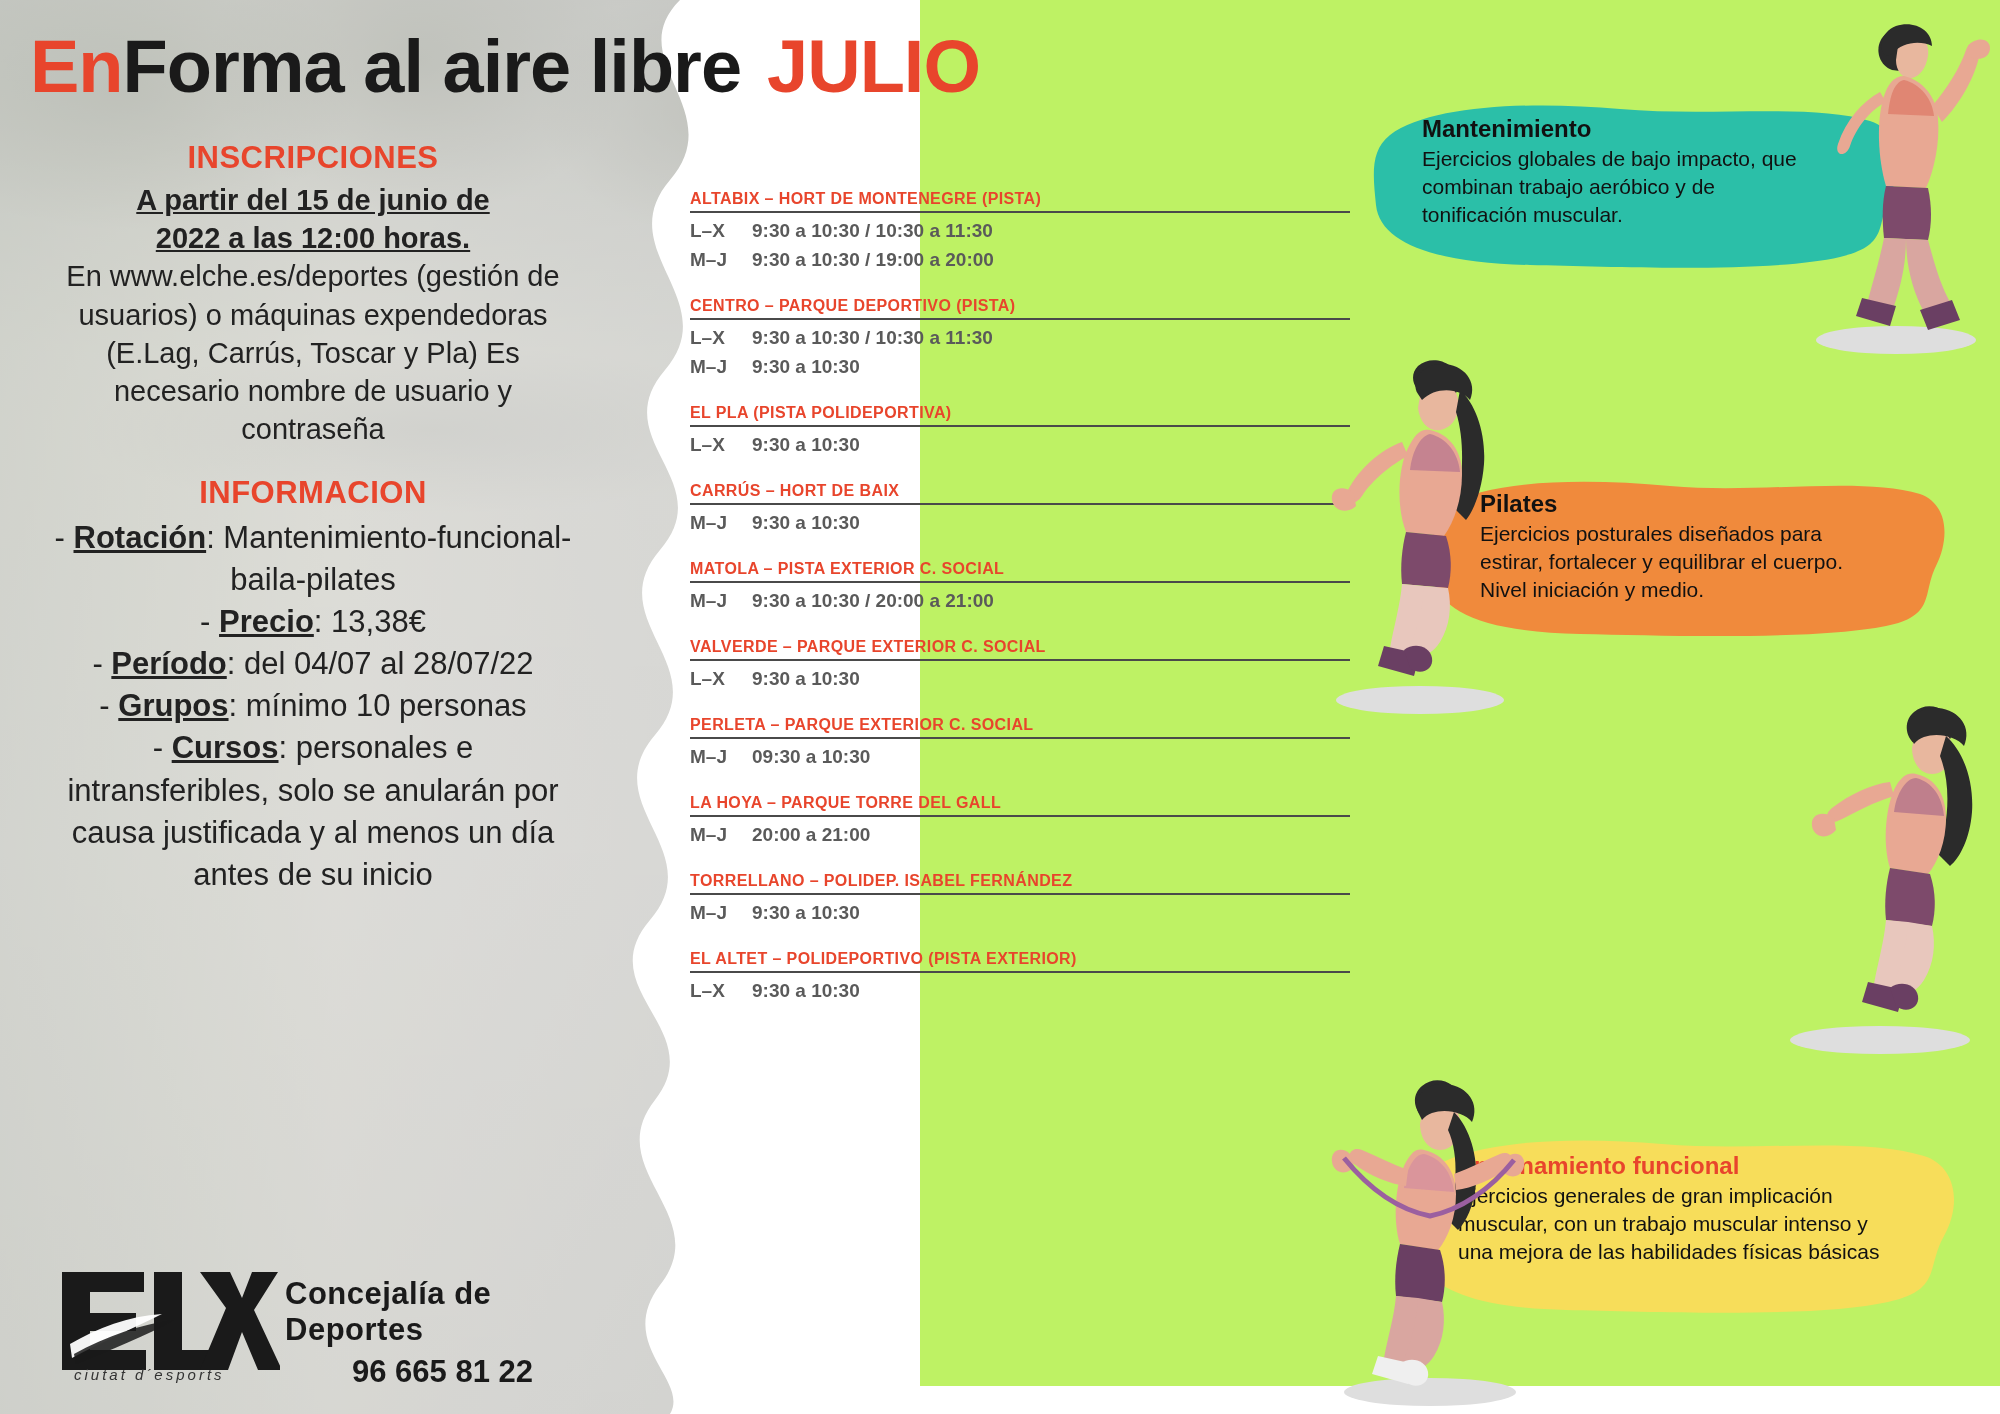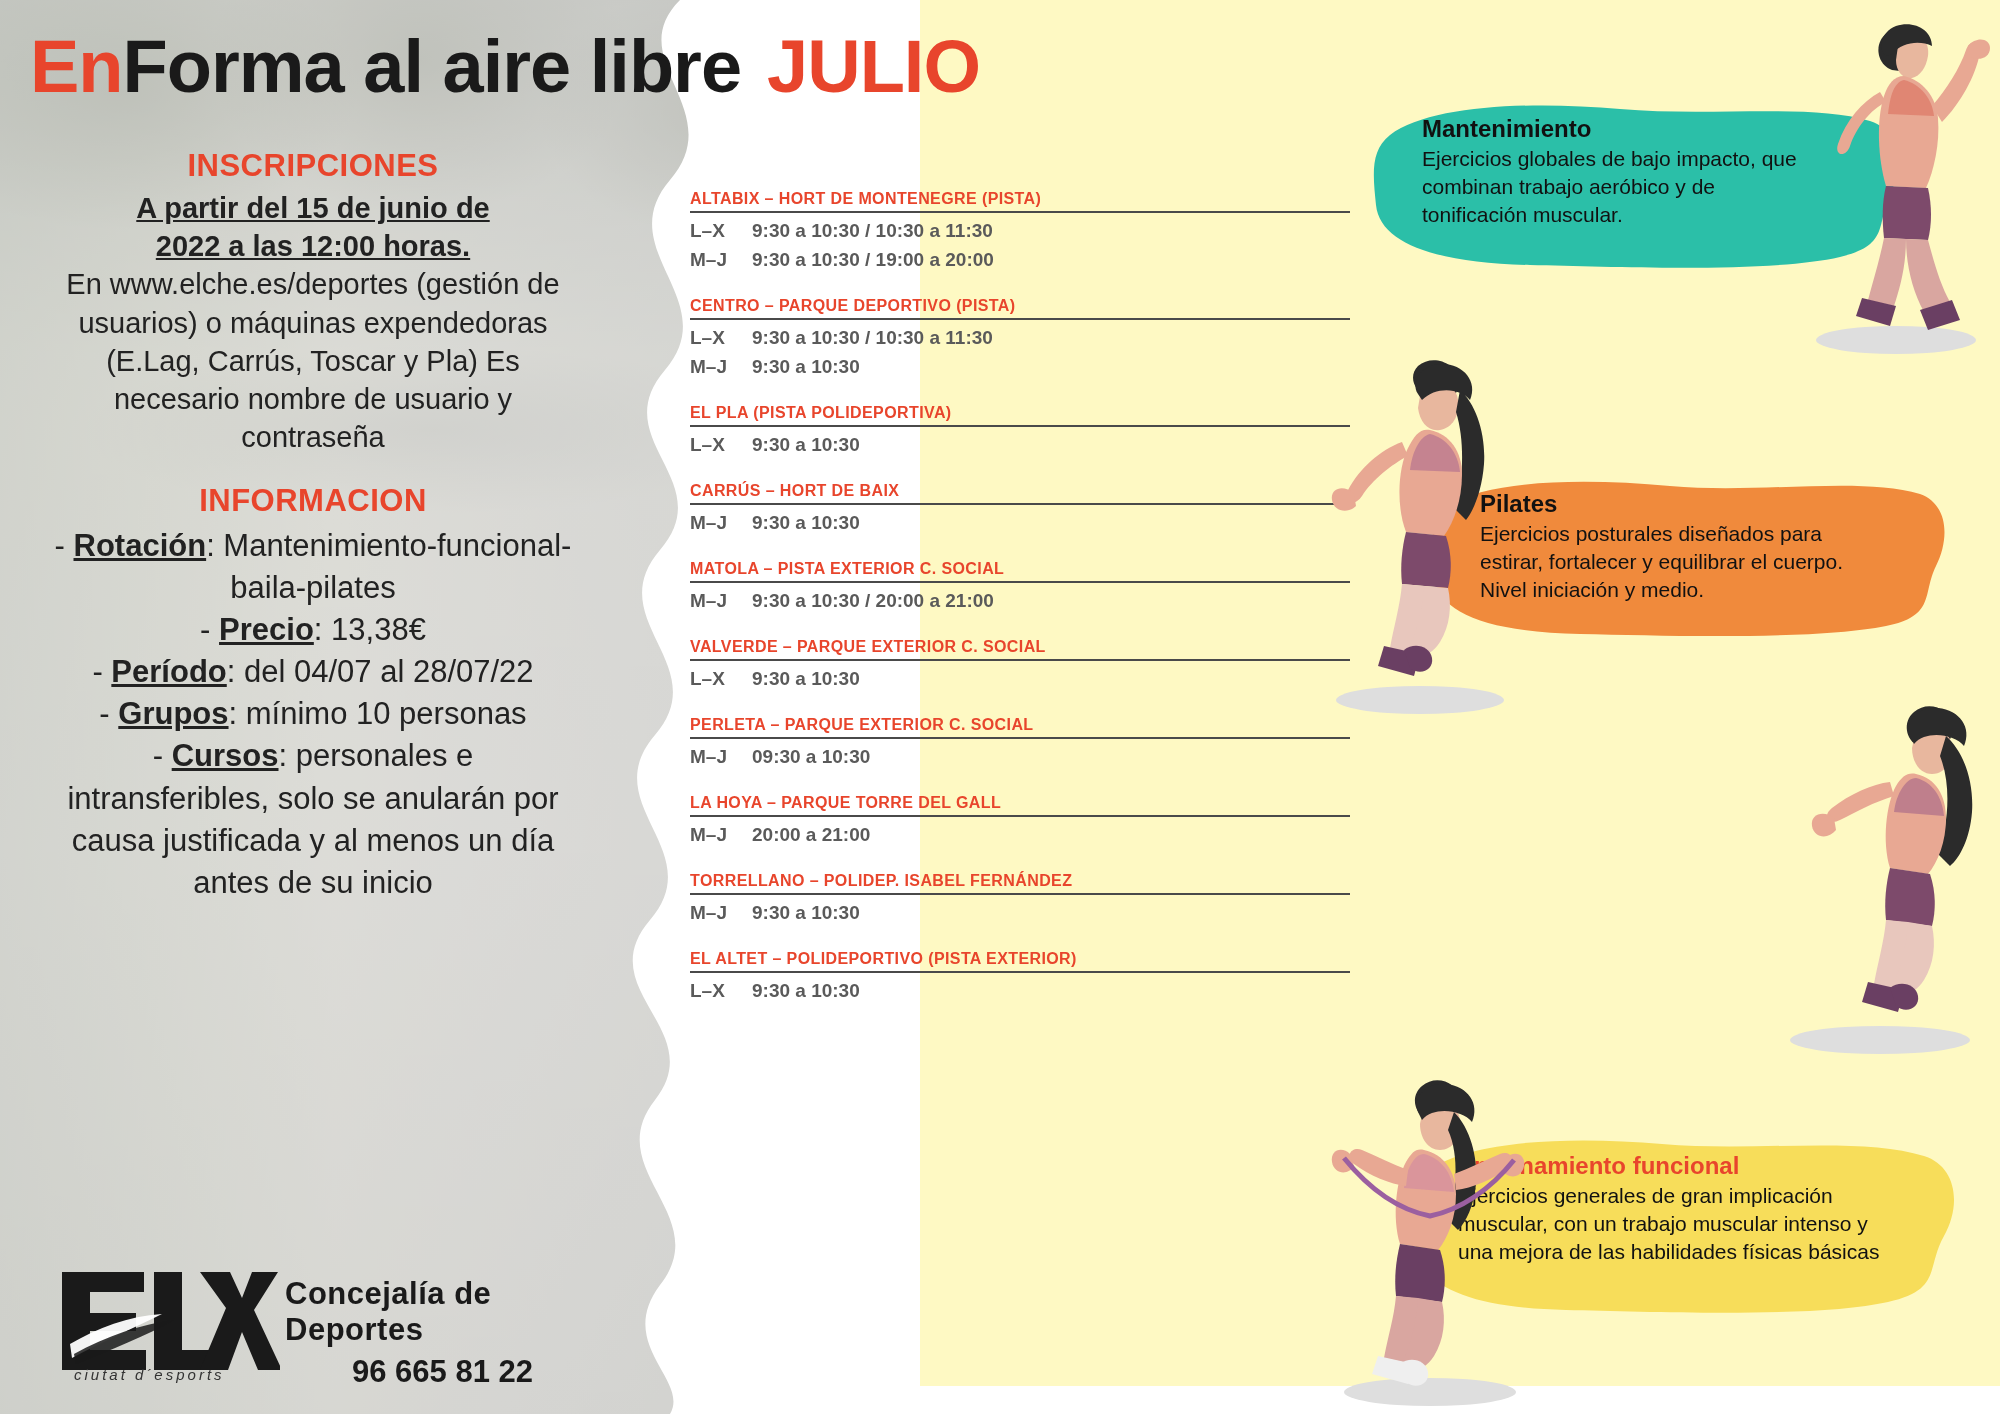--- a/index.html
+++ b/index.html
@@ -3,21 +3,21 @@
 <meta charset="utf-8">
 <style>
   * { box-sizing: border-box; margin: 0; padding: 0; }
   body {
     width: 2000px; height: 1414px;
     font-family: "Liberation Sans", sans-serif;
     background: #ffffff;
     overflow: hidden;
     position: relative;
   }
-  .poster { position: relative; width: 2000px; height: 1386px; background: #fef9c3; }
+  .poster { position: relative; width: 2000px; height: 1386px; background: #bef264; }
 
   
   .photo-bg {
     position: absolute; left: 0; top: 0; width: 880px; height: 1414px;
     background:
       linear-gradient(180deg, rgba(120,130,110,0.55) 0%, rgba(150,150,135,0.45) 30%, rgba(160,158,150,0.5) 60%, rgba(140,140,130,0.55) 100%),
       linear-gradient(90deg, #7d8a6a 0%, #98a07e 18%, #b4b39b 38%, #a9a89a 55%, #9c9d92 75%, #8f9087 100%);
     filter: saturate(0.75);
   }
   .photo-bg::after {
@@ -41,21 +41,21 @@
 
   
   .headline { position: absolute; left: 30px; top: 24px; white-space: nowrap; }
   .headline span { font-size: 74px; font-weight: bold; letter-spacing: -1px; }
   .h-en { color: #e8452c; }
   .h-rest { color: #1a1a1a; }
   .h-month { color: #e8452c; margin-left: 26px; font-size: 76px; }
 
   
   .left-col {
-    position: absolute; left: 48px; top: 148px; width: 530px;
+    position: absolute; left: 48px; top: 140px; width: 530px;
     text-align: center; color: #222;
   }
   .sec-title {
     color: #e8452c; font-weight: bold; font-size: 31px; letter-spacing: .5px;
     margin-bottom: 6px;
   }
   .lead { font-size: 29px; line-height: 1.30; font-weight: bold; text-decoration: underline; }
   .body-txt { font-size: 29px; line-height: 1.32; }
   .block-gap { height: 26px; }
   .info-list { font-size: 31px; line-height: 1.36; }

